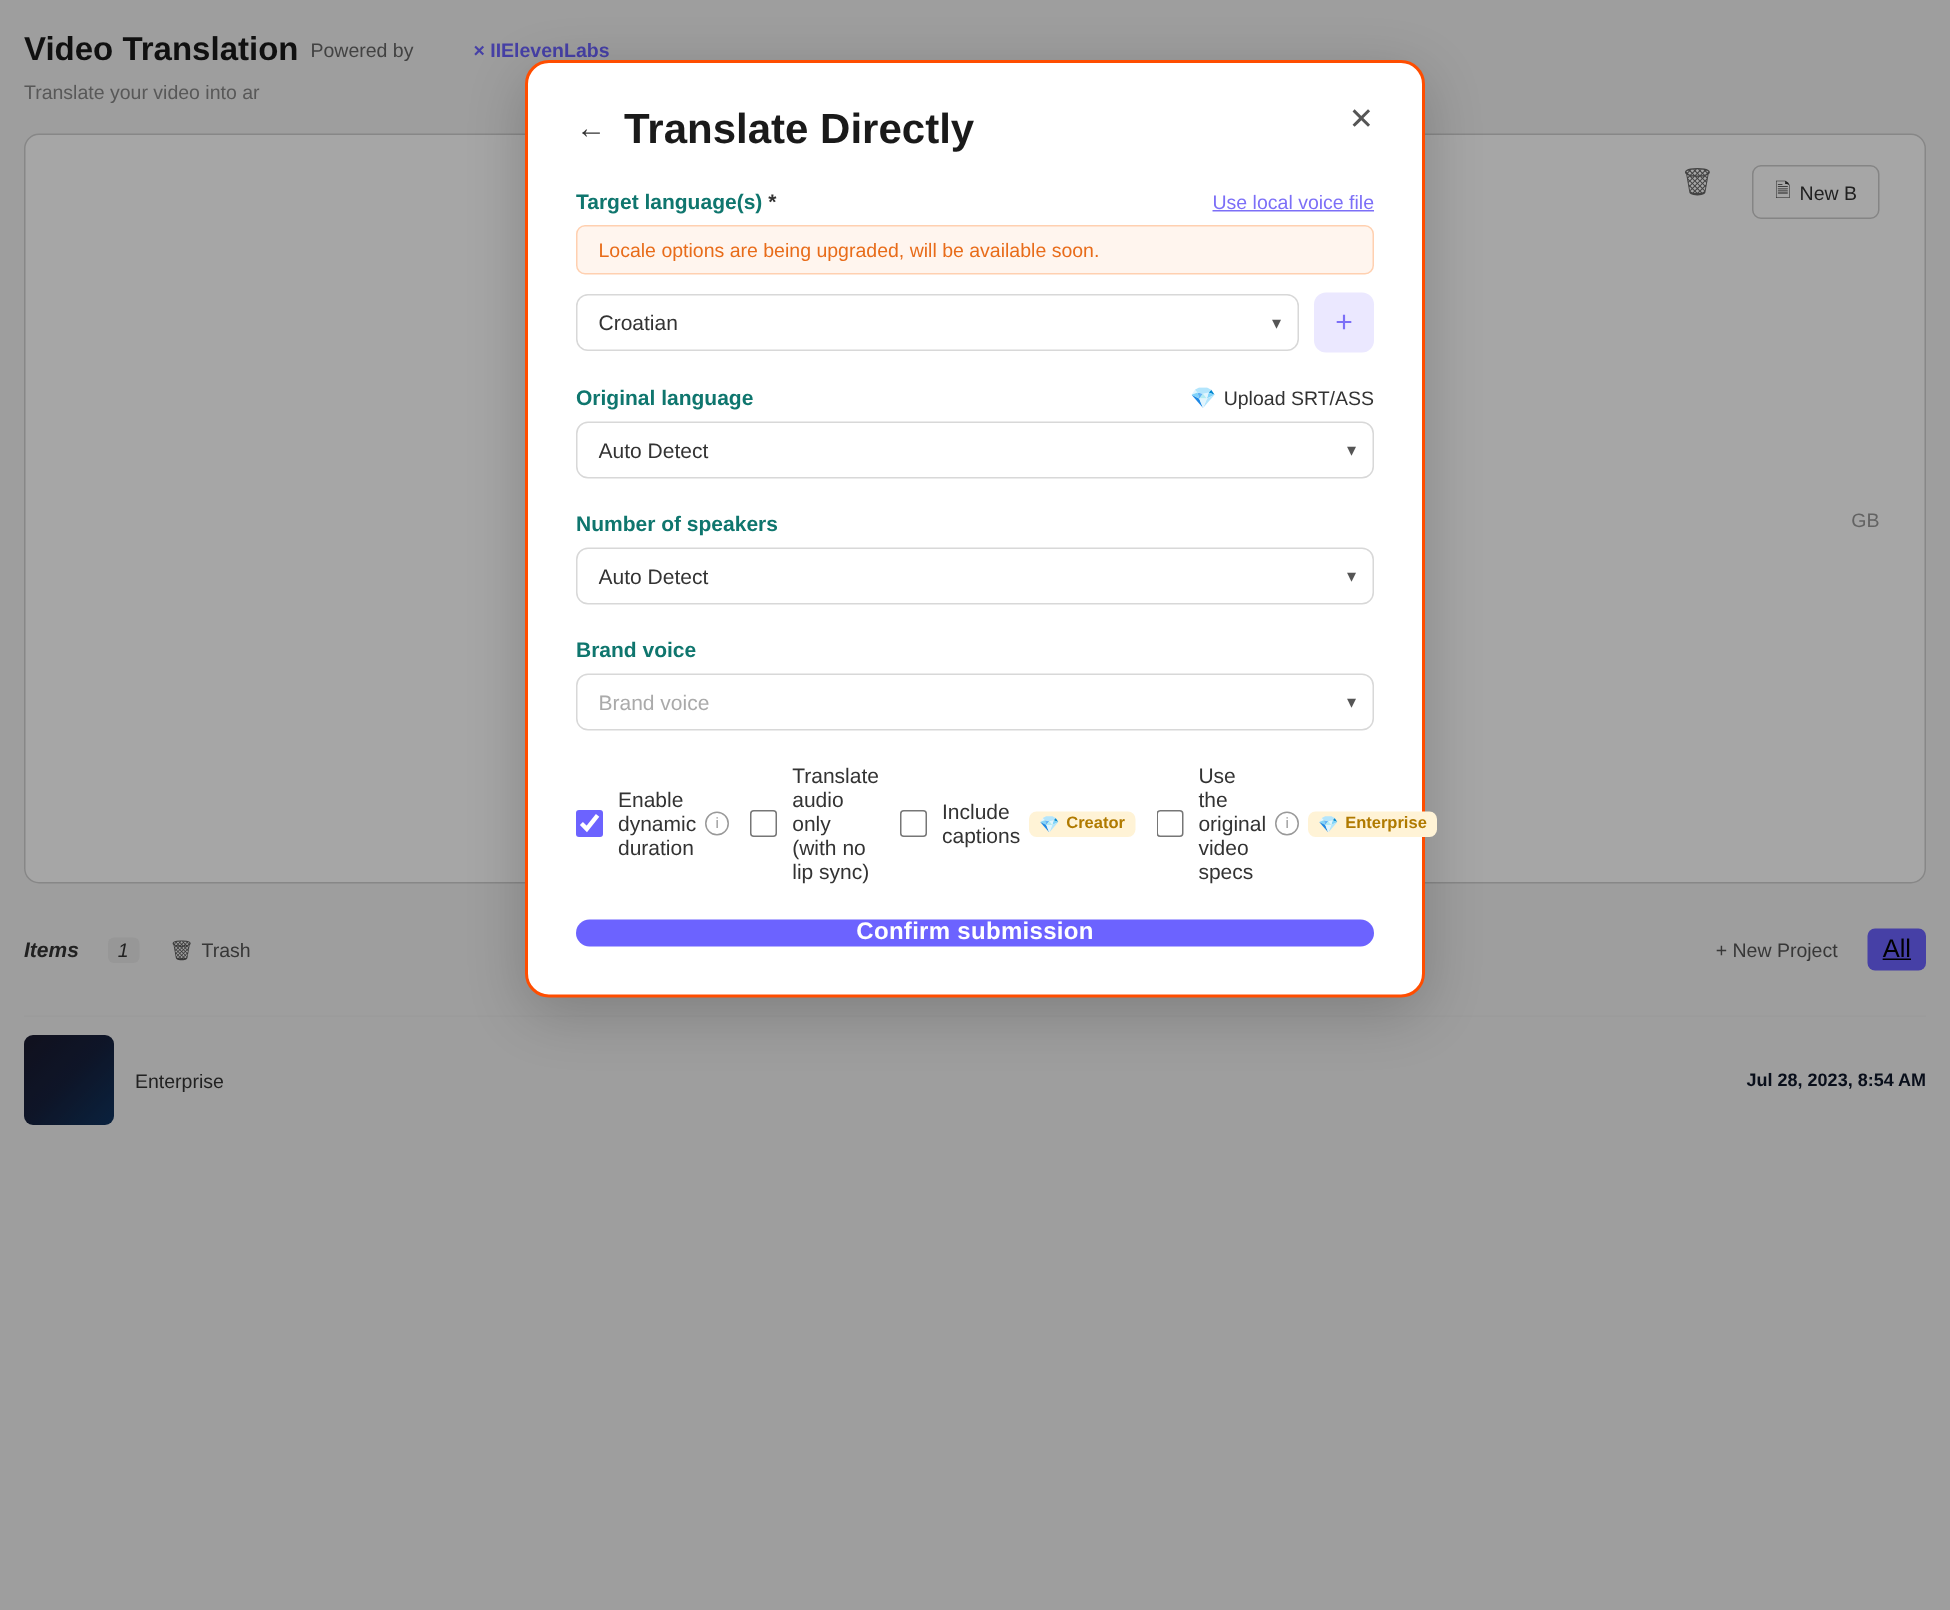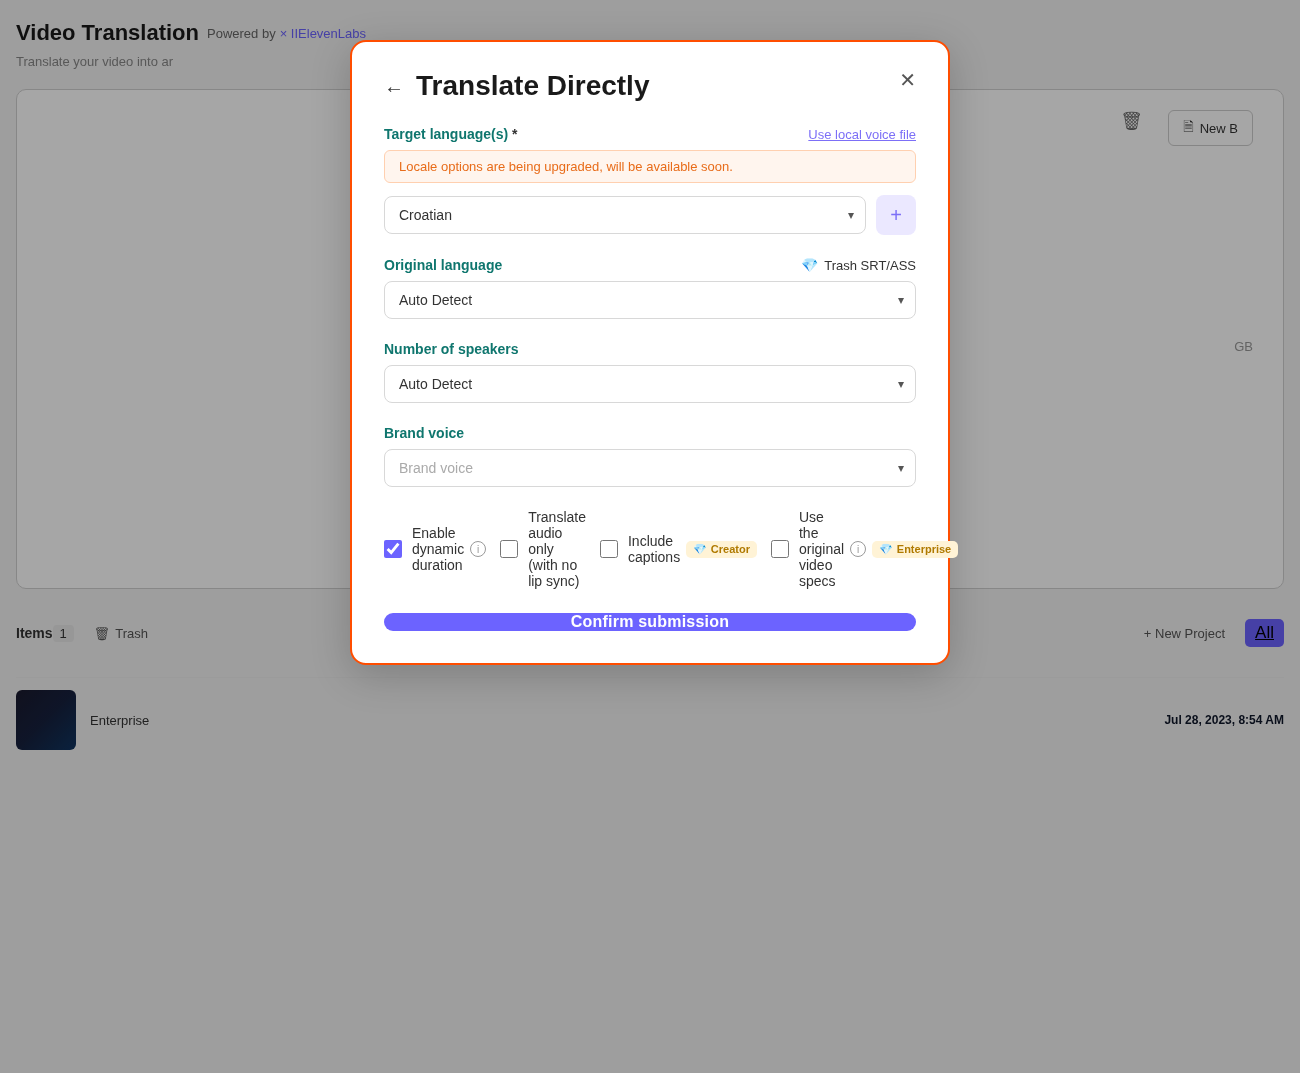--- a/index.html
+++ b/index.html
@@ -91,21 +91,22 @@
     .bg-bottom-bar {
       display: flex;
       align-items: center;
       gap: 20px;
       padding: 10px 0;
     }
 
     .bg-items-section {
       display: flex;
       align-items: center;
-      gap: 0;
+      gap: 19px;
+      font-style: italic;
     }
 
     .bg-items-label {
       font-size: 14px;
       font-weight: 600;
       color: #333;
     }
 
     .bg-items-count {
       background: #e8e8e8;
@@ -441,21 +442,21 @@
     }
   </style>
 </head>
 <body>
 
 <div class="bg-page">
   <div class="bg-header">
     <span class="bg-title">Video Translation</span>
     <span class="bg-powered">
       <span>Powered by</span>
-      <span style="color:#6c63ff; font-weight:400;">× IIElevenLabs</span>
+      <span style="color:#6c63ff; font-weight:700;margin-left:36px;">× IIElevenLabs</span>
     </span>
   </div>
   <div class="bg-subtitle">Translate your video into ar</div>
 
   <div class="bg-content-area">
     <div class="bg-new-btn">
       <span>🗎</span>
       <span>New B</span>
     </div>
     <div class="bg-delete-icon">🗑</div>
@@ -513,21 +514,21 @@
       <button class="add-btn">+</button>
     </div>
   </div>
 
   
   <div class="form-section">
     <div class="section-label-row">
       <span class="section-label">Original language</span>
       <button class="upload-btn">
         <span class="gem-icon">💎</span>
-        <span>Trash SRT/ASS</span>
+        <span>Upload SRT/ASS</span>
       </button>
     </div>
     <div class="select-wrapper select-full">
       <select class="select-box">
         <option>Auto Detect</option>
       </select>
       <span class="select-chevron">▾</span>
     </div>
   </div>
 

